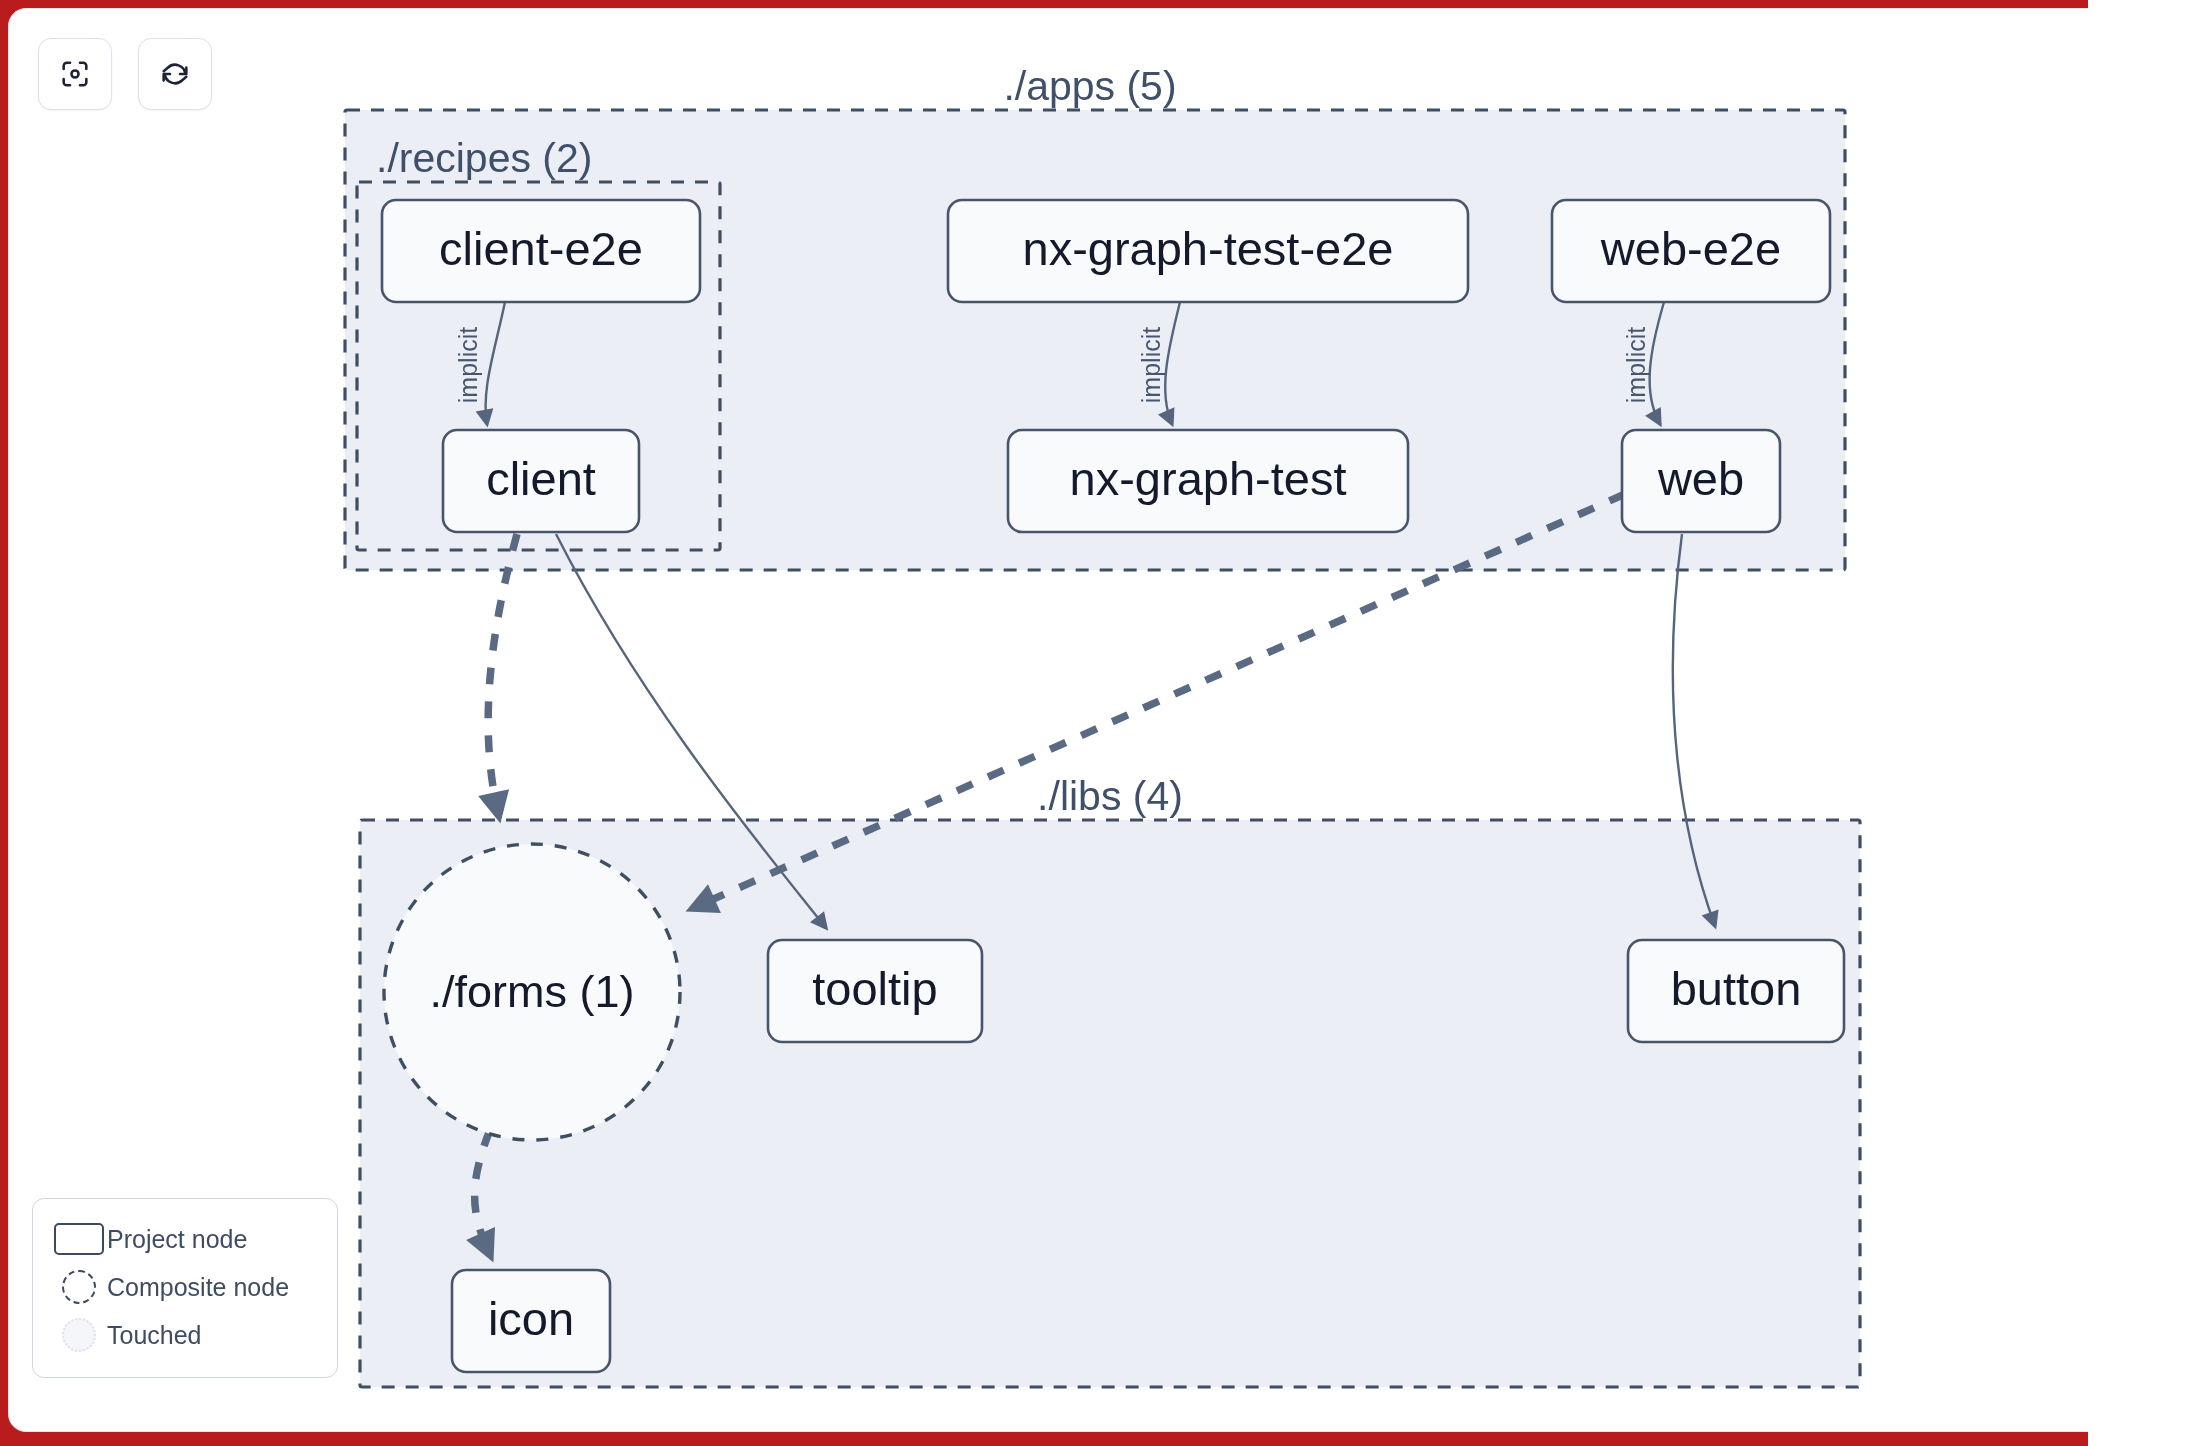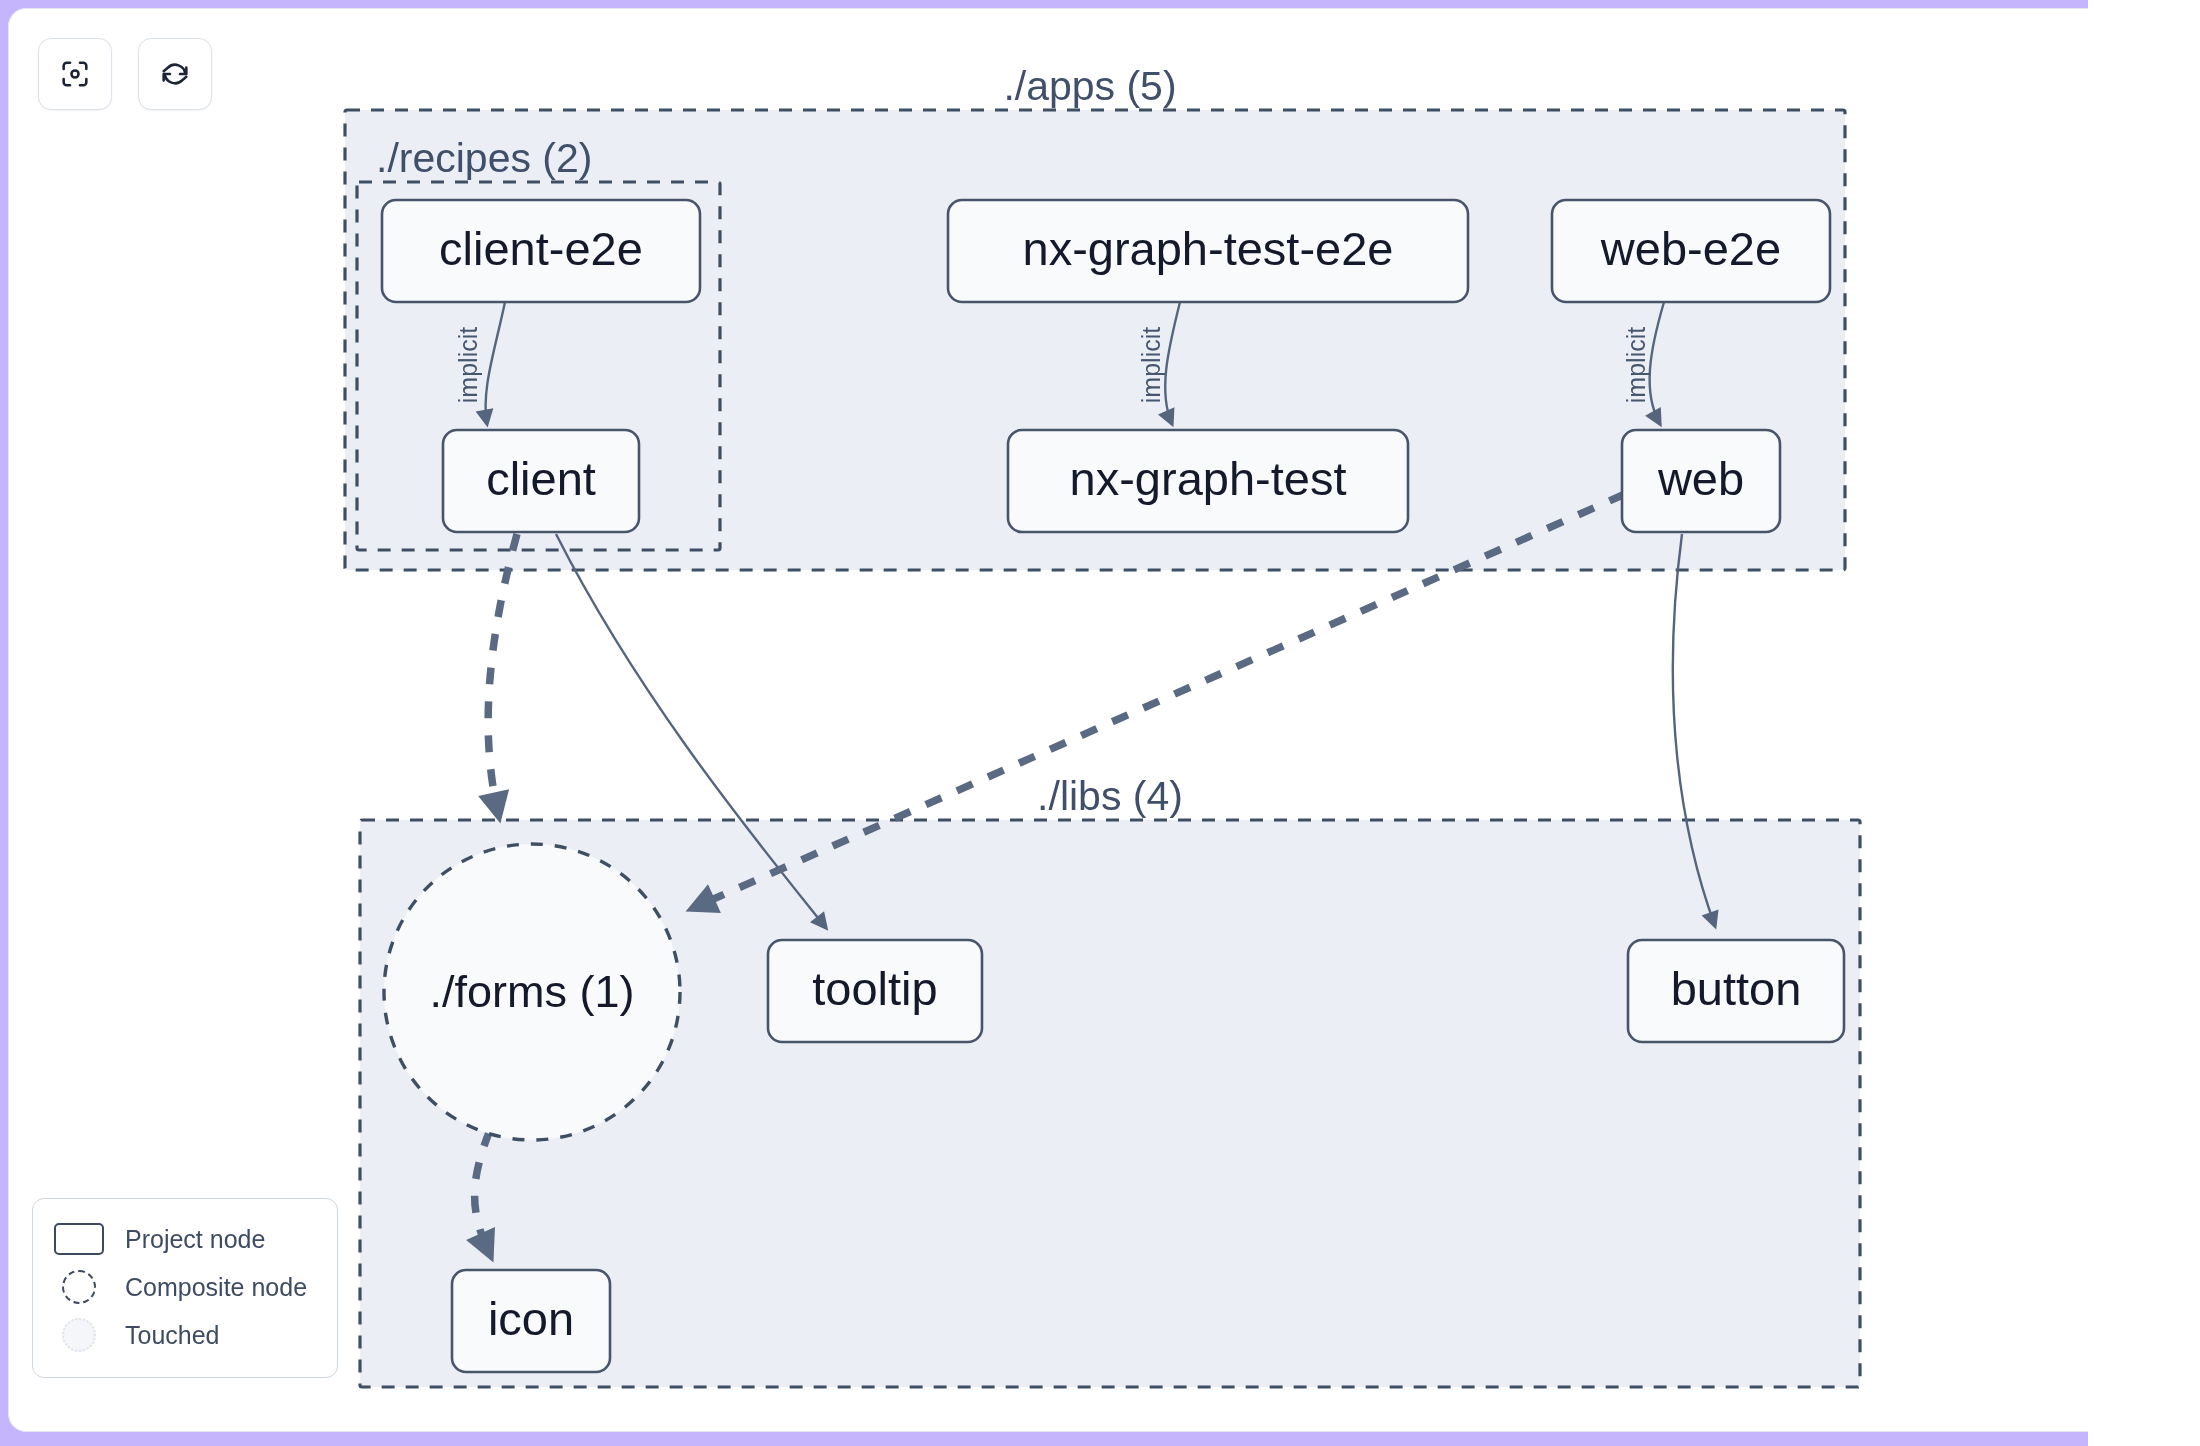--- a/index.html
+++ b/index.html
@@ -5,21 +5,21 @@
   html, body {
     margin: 0;
     padding: 0;
     background: #ffffff;
     font-family: "Liberation Sans", sans-serif;
   }
   #root {
     position: relative;
     width: 2088px;
     height: 1446px;
-    background: #c4b5fd;
+    background: #b91c1c;
     overflow: hidden;
   }
   .card {
     position: absolute;
     left: 8px;
     top: 8px;
     width: 2176px;
     height: 1424px;
     background: #ffffff;
     border: 1.5px solid #e3e8ef;
@@ -121,21 +121,20 @@
     border: 1.8px solid #cfd7e2;
     border-radius: 12px;
     padding: 16px 18px 18px 18px;
     box-sizing: border-box;
     z-index: 30;
   }
   .legend-row {
     display: flex;
     align-items: center;
     height: 48px;
-    gap: 18px;
   }
   .legend-swatch {
     width: 56px;
     display: flex;
     align-items: center;
     justify-content: center;
     flex: 0 0 56px;
   }
   .sw-rect {
     width: 50px;

